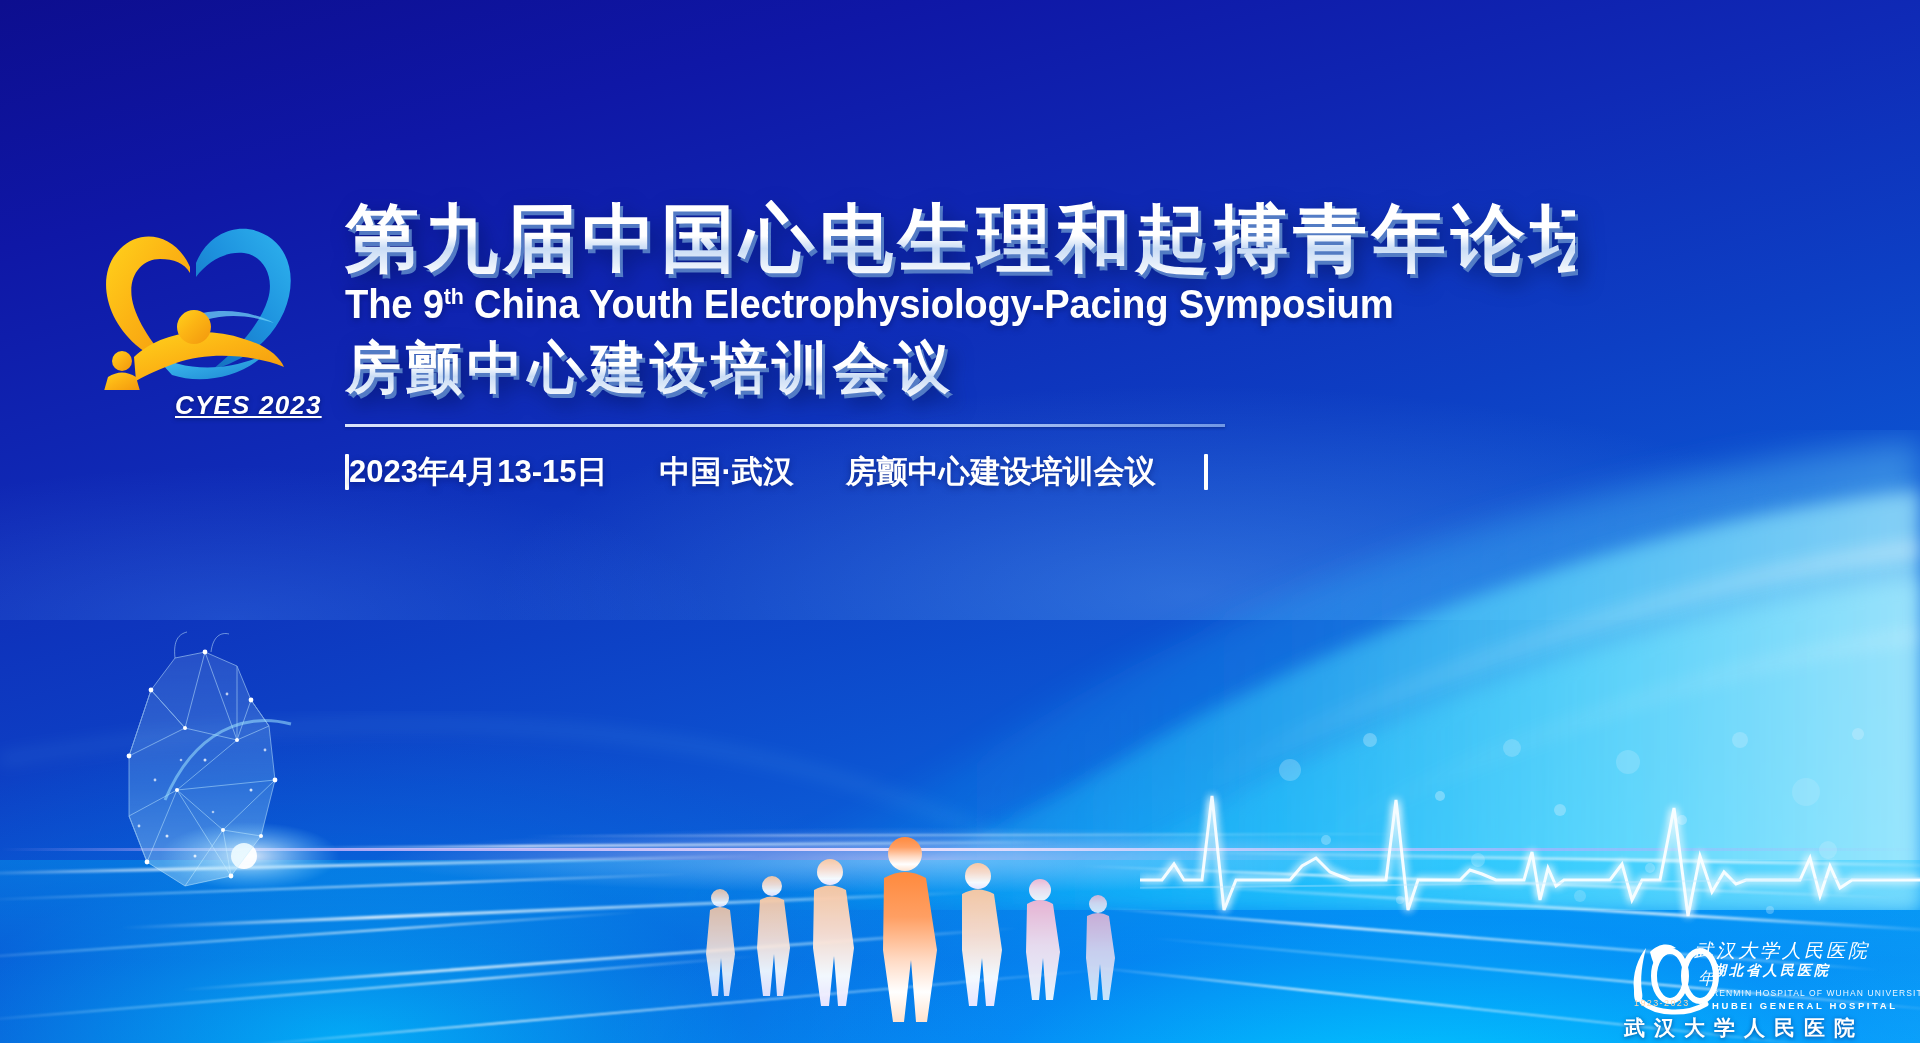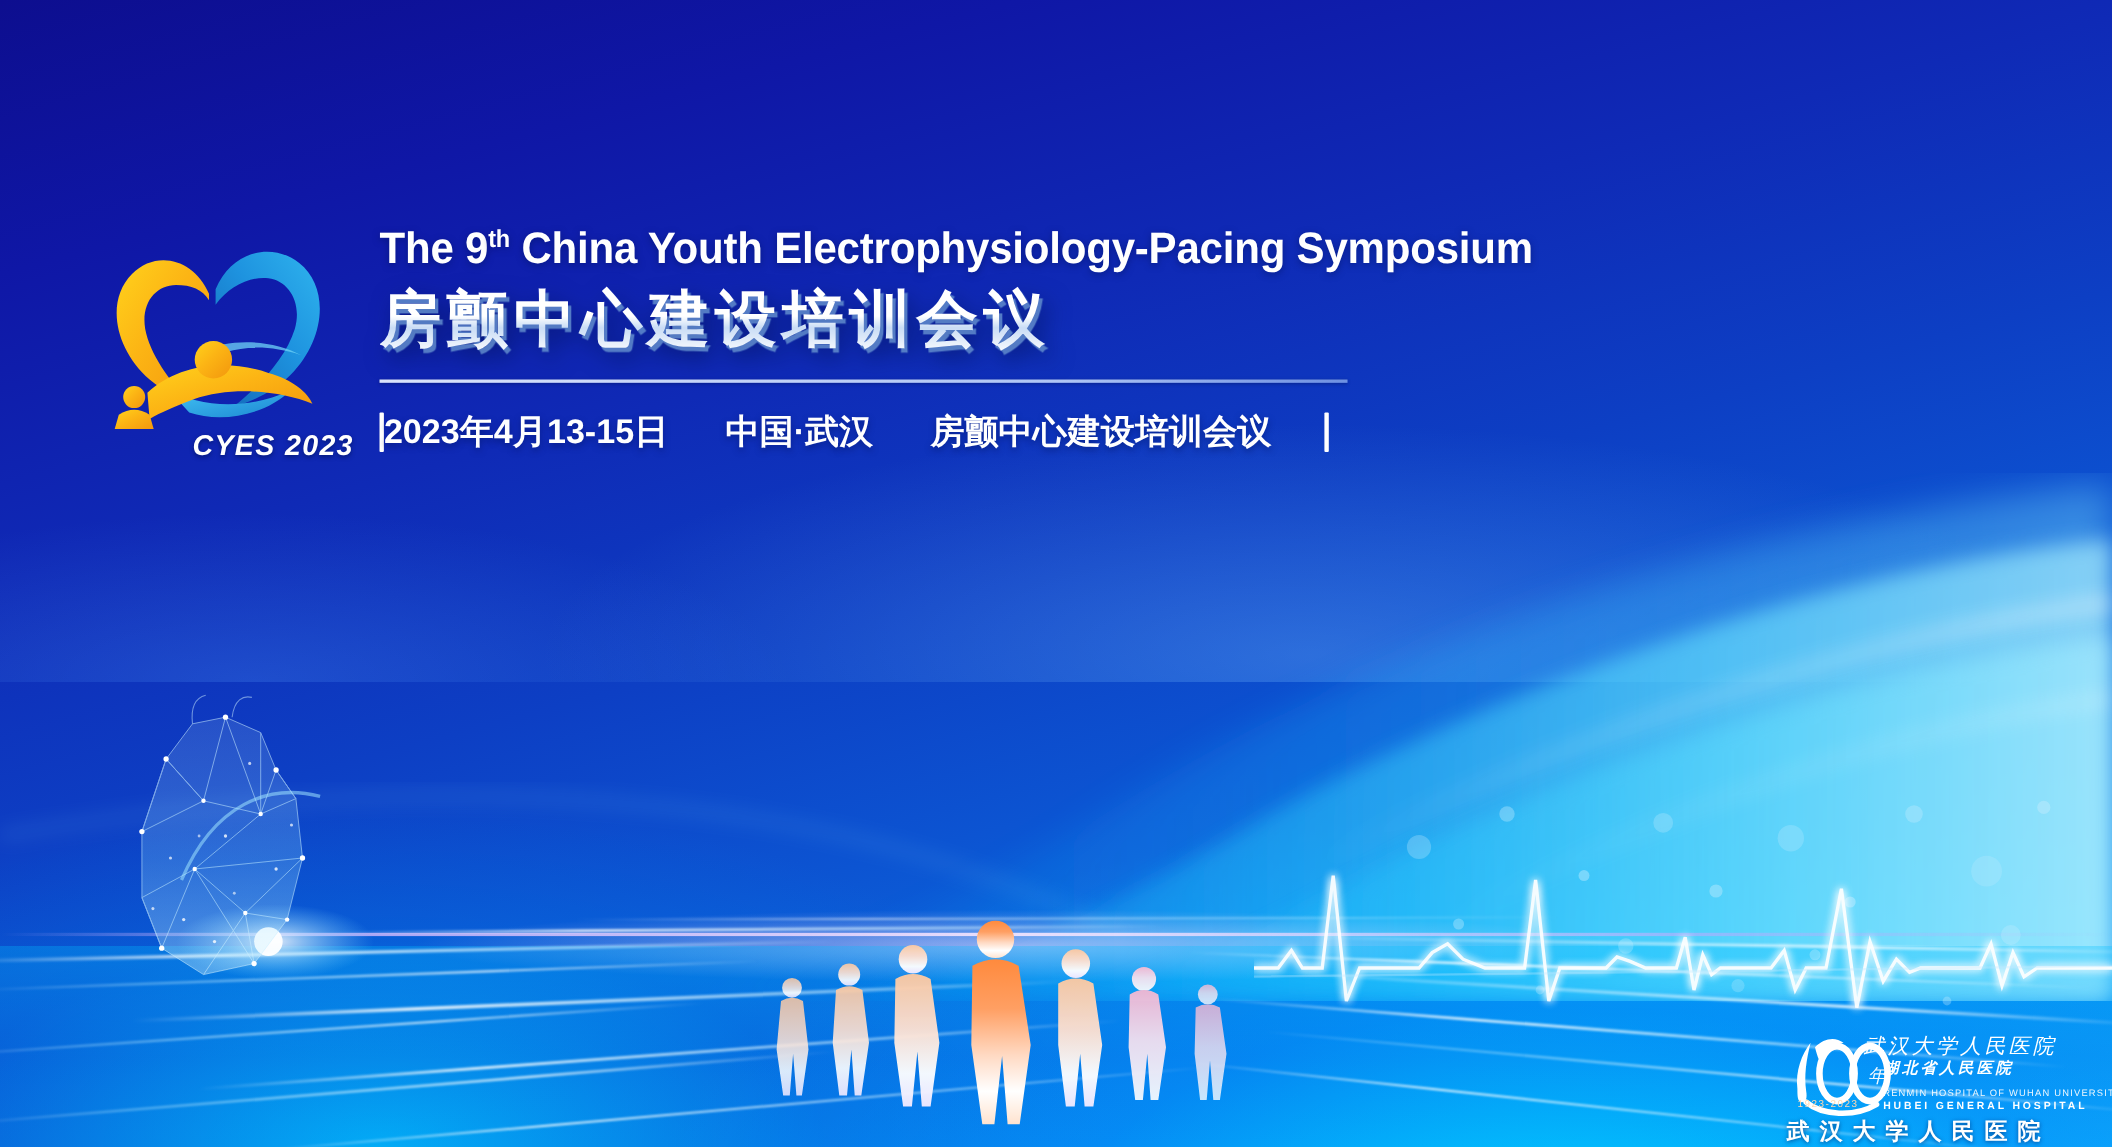--- a/index.html
+++ b/index.html
@@ -59,20 +59,21 @@
 
   #logo-mark { position:absolute; left:78px; top:205px; width:230px; height:185px; }
   #logo-svg  { left:0; top:0; width:230px; height:185px; }
 
   #logo-caption {
     position:absolute; left:175px; top:390px;
     font-size:26px; font-weight:bold; font-style:italic;
     letter-spacing:1.2px; color:#ffffff;
     text-shadow:0 1px 4px rgba(0,20,90,.7);
     white-space:nowrap;
+    text-decoration:underline;
   }
 
   #title-block { position:absolute; left:345px; top:200px; width:1230px; }
 
   .cn-title {
     font-family:"Liberation Sans", sans-serif;
     font-weight:bold;
     color:#fbfdff;
     white-space:nowrap;
     background:linear-gradient(to bottom, #ffffff 0%, #ffffff 46%, #c9dcf5 62%, #ffffff 100%);
@@ -412,20 +413,21 @@
         <circle cx="116" cy="122" r="17" fill="url(#lgY)"></circle>
 
         <circle cx="44" cy="156" r="10" fill="url(#lgY)"></circle>
         <path d="M30,172 q14,-9 28,0 l4,14 -36,0 Z" fill="url(#lgY)"></path>
       </svg>
     </div>
 
     <div id="logo-caption">CYES 2023</div>
 
     <div id="title-block">
+      <div class="cn-title" id="title-cn-main">第九届中国心电生理和起搏青年论坛</div>
 
       <div id="title-en"><span>The 9</span><sup>th</sup><span> China Youth Electrophysiology-Pacing Symposium</span></div>
 
       <div class="cn-title" id="title-cn-sub">房颤中心建设培训会议</div>
 
       <div id="divider"></div>
 
       <div id="meta-row">
         <span class="meta-bar"></span>
         <span class="meta-item" id="meta-date">2023年4月13-15日</span>

